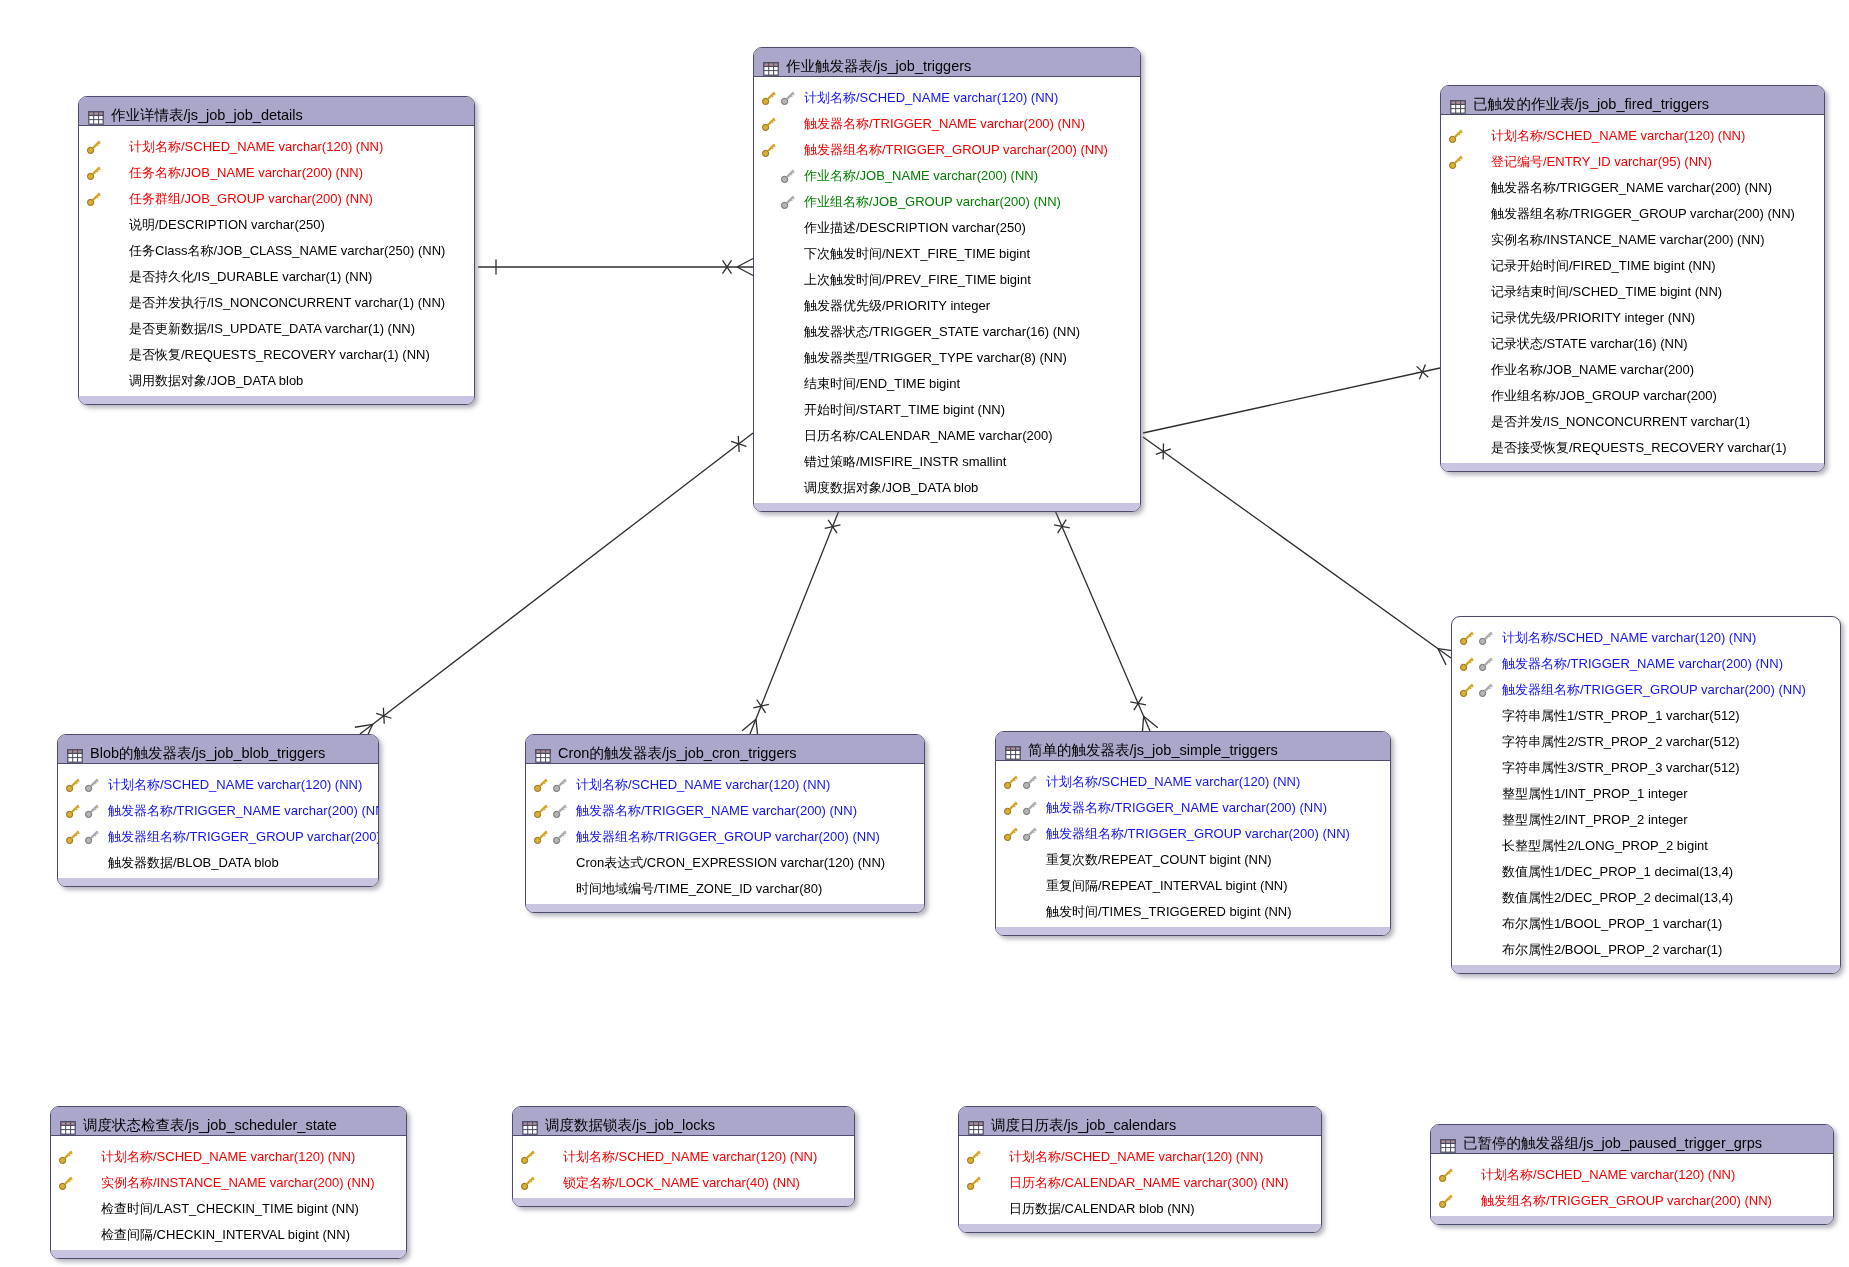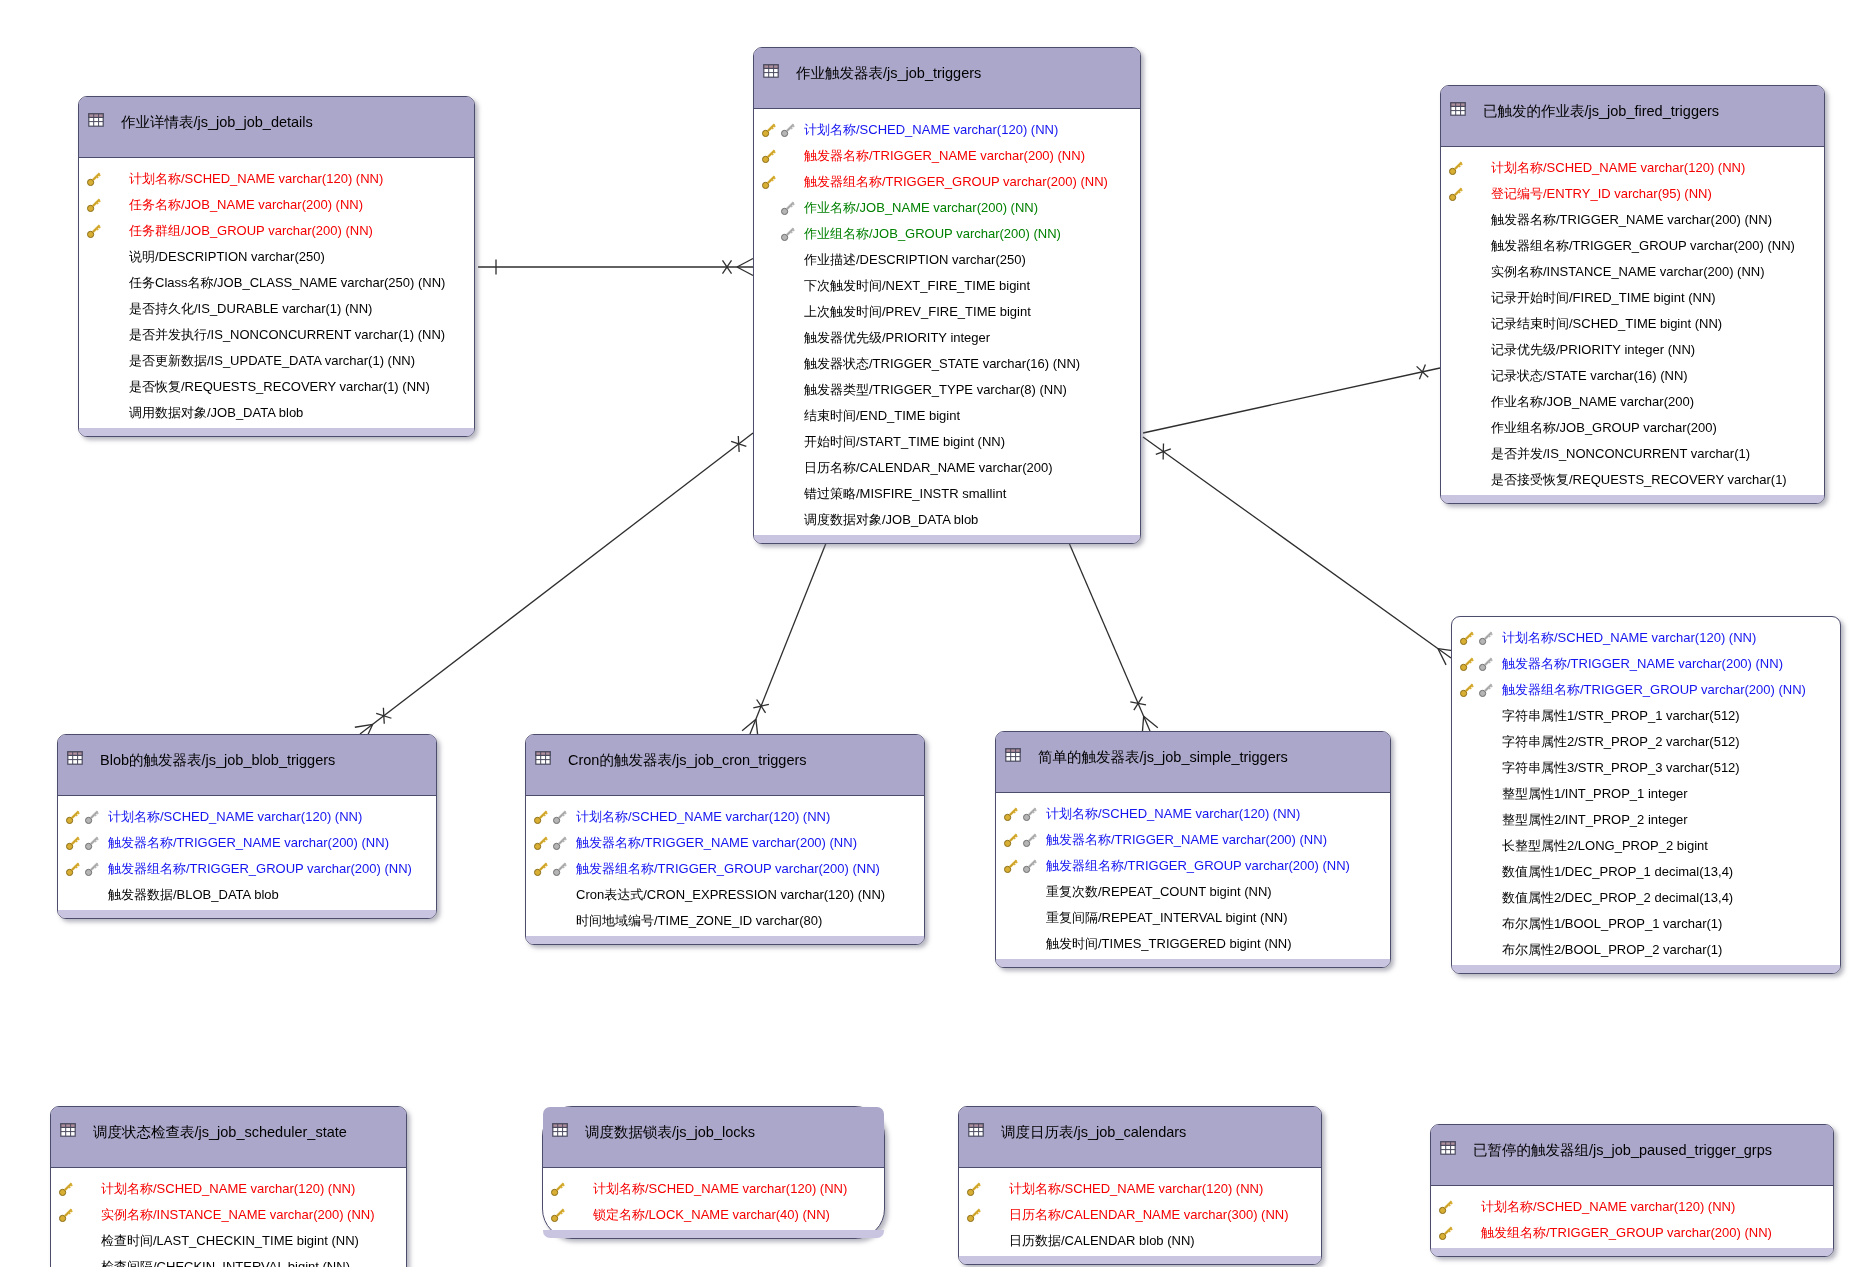--- a/index.html
+++ b/index.html
@@ -9,21 +9,21 @@
   }
   #rel-layer { position:absolute; left:0; top:0; z-index:0; }
   .table {
     position:absolute; z-index:1; box-sizing:border-box;
     border:1.5px solid #4c4c6d; border-radius:9px; background:#ffffff;
     box-shadow:3px 3px 4px rgba(110,110,130,.5);
   }
   .thead {
     background:#aba7cb; border-bottom:1px solid #4c4c6d;
     border-radius:7px 7px 0 0; height:28px;
-    display:flex; align-items:flex-start; gap:17px; padding:16px 9px;
+    display:flex; align-items:flex-end; gap:7px; padding:0 9px;
     font-size:14.5px; color:#000; white-space:nowrap; overflow:hidden;
   }
   .tbody { padding-top:8px; }
   .trow {
     height:26px; line-height:26px; position:relative; padding-left:50px;
     font-size:13px; white-space:nowrap; overflow:hidden;
   }
   .key { position:absolute; top:5px; width:16px; height:16px; }
   .k1 { left:7px; } .k2 { left:26px; }
   .tfoot { height:8px; background:#c9c5e1; border-radius:0 0 7px 7px; margin-top:2px; }
@@ -228,21 +228,21 @@
         <div class="trow c-black"><span>记录结束时间/SCHED_TIME bigint (NN)</span></div>
         <div class="trow c-black"><span>记录优先级/PRIORITY integer (NN)</span></div>
         <div class="trow c-black"><span>记录状态/STATE varchar(16) (NN)</span></div>
         <div class="trow c-black"><span>作业名称/JOB_NAME varchar(200)</span></div>
         <div class="trow c-black"><span>作业组名称/JOB_GROUP varchar(200)</span></div>
         <div class="trow c-black"><span>是否并发/IS_NONCONCURRENT varchar(1)</span></div>
         <div class="trow c-black"><span>是否接受恢复/REQUESTS_RECOVERY varchar(1)</span></div>
       </div>
       <div class="tfoot"></div>
     </div>
-    <div class="table" style="left: 57px; top: 734px; width: 380px;">
+    <div class="table" style="left: 57px; top: 734px; width: 322px;">
       <div class="thead">
         <svg viewBox="0 0 16 14" width="16" height="14">
           <rect x="0.8" y="0.8" width="14.4" height="12.4" fill="#ffffff" stroke="#4a4a5f" stroke-width="1.2"></rect>
           <rect x="0.8" y="0.8" width="14.4" height="3.6" fill="#b08f9d" stroke="#4a4a5f" stroke-width="1.2"></rect>
           <line x1="5.7" y1="0.8" x2="5.7" y2="13.2" stroke="#4a4a5f" stroke-width="1"></line>
           <line x1="10.6" y1="0.8" x2="10.6" y2="13.2" stroke="#4a4a5f" stroke-width="1"></line>
           <line x1="0.8" y1="8.6" x2="15.2" y2="8.6" stroke="#4a4a5f" stroke-width="1"></line>
         </svg>
         <span>Blob的触发器表/js_job_blob_triggers</span>
       </div>
@@ -481,21 +481,21 @@
             <line x1="6.8" y1="9.2" x2="13.6" y2="2.4" stroke="#d9af33" stroke-width="2.4"></line>
             <line x1="6.8" y1="9.2" x2="13.6" y2="2.4" stroke="#8a6d1a" stroke-width="0.6" opacity="0.5"></line>
             <line x1="10.6" y1="5.4" x2="12.2" y2="7" stroke="#d9af33" stroke-width="1.6"></line>
             <line x1="12.6" y1="3.4" x2="14.2" y2="5" stroke="#d9af33" stroke-width="1.6"></line>
           </svg><span>实例名称/INSTANCE_NAME varchar(200) (NN)</span></div>
         <div class="trow c-black"><span>检查时间/LAST_CHECKIN_TIME bigint (NN)</span></div>
         <div class="trow c-black"><span>检查间隔/CHECKIN_INTERVAL bigint (NN)</span></div>
       </div>
       <div class="tfoot"></div>
     </div>
-    <div class="table" style="left: 542px; top: 1106px; width: 343px; border-radius: 30px;">
+    <div class="table" style="left: 512px; top: 1106px; width: 343px;">
       <div class="thead">
         <svg viewBox="0 0 16 14" width="16" height="14">
           <rect x="0.8" y="0.8" width="14.4" height="12.4" fill="#ffffff" stroke="#4a4a5f" stroke-width="1.2"></rect>
           <rect x="0.8" y="0.8" width="14.4" height="3.6" fill="#b08f9d" stroke="#4a4a5f" stroke-width="1.2"></rect>
           <line x1="5.7" y1="0.8" x2="5.7" y2="13.2" stroke="#4a4a5f" stroke-width="1"></line>
           <line x1="10.6" y1="0.8" x2="10.6" y2="13.2" stroke="#4a4a5f" stroke-width="1"></line>
           <line x1="0.8" y1="8.6" x2="15.2" y2="8.6" stroke="#4a4a5f" stroke-width="1"></line>
         </svg>
         <span>调度数据锁表/js_job_locks</span>
       </div>

